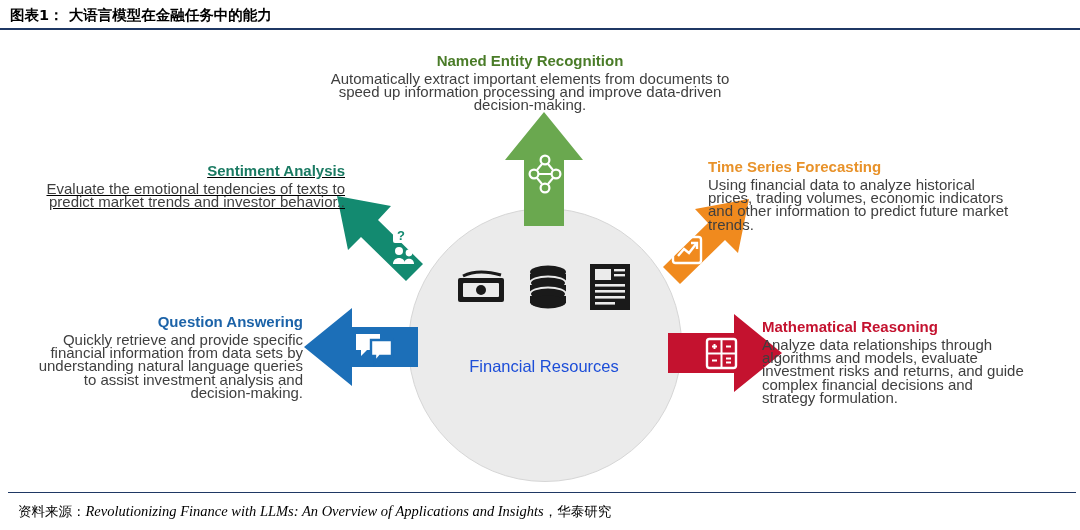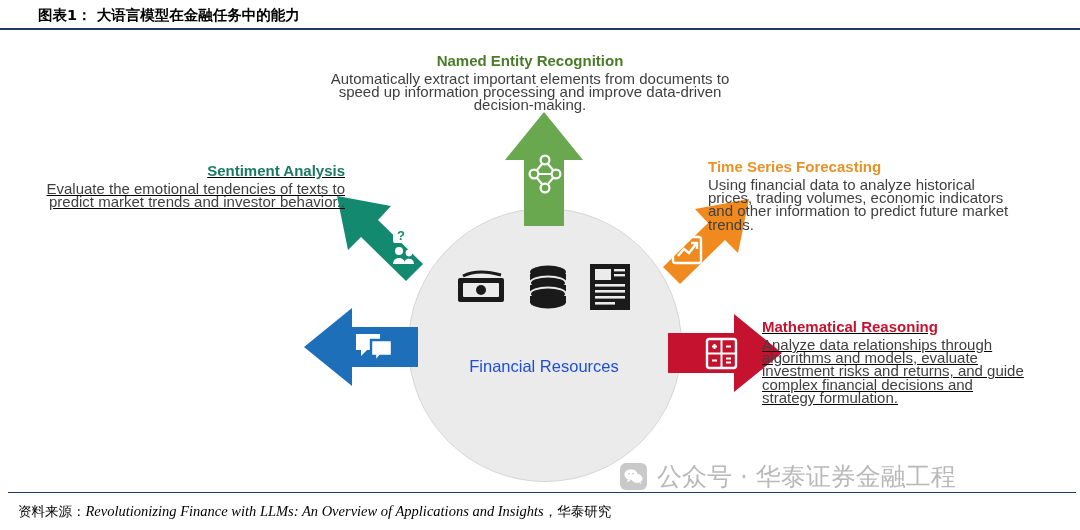--- a/index.html
+++ b/index.html
@@ -15,21 +15,21 @@
     position:absolute;left:0;top:0;width:1080px;height:30px;
     border-bottom:2px solid #1f3864;
     box-sizing:border-box;
   }
   #header .title{
     position:absolute;left:10px;top:6px;
     font-size:14.5px;font-weight:bold;color:#000;
     font-family:"DejaVu Sans", sans-serif;
     white-space:nowrap;
   }
-  #header .num{font-weight:bold;margin-left:28px;}
+  #header .num{font-weight:bold;}
   
   #footer{
     position:absolute;left:8px;bottom:0;width:1068px;height:38px;
     border-top:1px solid #1f3864;
     box-sizing:border-box;
   }
   #footer .src{
     position:absolute;left:10px;top:10px;
     font-size:13.5px;color:#000;white-space:nowrap;
     font-family:"DejaVu Sans", sans-serif;
@@ -68,21 +68,21 @@
   .ta-l{text-align:left;}
 
   #lbl-ner{left:330px;top:22px;width:400px;}
   #lbl-ner .h{color:#4a7c28;}
   #lbl-sent{left:45px;top:132px;width:300px;text-decoration:underline;}
   #lbl-sent .h{color:#1a7a62;}
   #lbl-tsf{left:708px;top:128px;width:310px;}
   #lbl-tsf .h{color:#e8922a;}
   #lbl-qa{left:35px;top:283px;width:268px;}
   #lbl-qa .h{color:#1c63a8;}
-  #lbl-math{left:762px;top:288px;width:268px;text-decoration:underline;}
+  #lbl-math{left:762px;top:288px;width:268px;}
   #lbl-math .h{color:#c4122f;}
 
   
   #wm{
     position:absolute;left:620px;top:430px;
     display:flex;align-items:center;gap:10px;
     color:#b9b9b9;font-size:25px;
     font-family:"DejaVu Sans", sans-serif;
     white-space:nowrap;
   }
@@ -212,38 +212,29 @@
   <div class="lbl ta-r" id="lbl-sent">
     <div class="h">Sentiment Analysis</div>
     <div class="p">Evaluate the emotional tendencies of texts to predict market trends and investor behavior..</div>
   </div>
 
   <div class="lbl ta-l" id="lbl-tsf">
     <div class="h">Time Series Forecasting</div>
     <div class="p">Using financial data to analyze historical prices, trading volumes, economic indicators and other information to predict future market trends.</div>
   </div>
 
+  <div class="lbl ta-r" id="lbl-qa">
+    <div class="h">Question Answering</div>
+    <div class="p">Quickly retrieve and provide specific financial information from data sets by understanding natural language queries to assist investment analysis and decision-making.</div>
+  </div>
 
   <div class="lbl ta-l" id="lbl-math">
     <div class="h">Mathematical Reasoning</div>
     <div class="p">Analyze data relationships through algorithms and models, evaluate investment risks and returns, and guide complex financial decisions and strategy formulation.</div>
   </div>
 
-  <div id="wm">
-    <span class="wm-logo">
-      <svg width="19" height="15" viewBox="0 0 19 15">
-        <ellipse cx="7" cy="5.5" rx="6.6" ry="5.2" fill="#ffffff"></ellipse>
-        <path d="M4 10 L3 13.5 L6.6 11.2 Z" fill="#ffffff"></path>
-        <ellipse cx="13" cy="9.5" rx="5.6" ry="4.4" fill="#ffffff"></ellipse>
-        <path d="M16.6 13 L17.6 15 L14.6 13.6 Z" fill="#ffffff"></path>
-        <circle cx="5" cy="4.6" r="0.9" fill="#c9c9c9"></circle>
-        <circle cx="9" cy="4.6" r="0.9" fill="#c9c9c9"></circle>
-      </svg>
-    </span>
-    <span>公众号 · 华泰证券金融工程</span>
-  </div>
 </div>
 
 <div id="footer">
   <div class="src">
     <span>资料来源：</span><span class="it">Revolutionizing Finance with LLMs: An Overview of Applications and Insights</span><span>，华泰研究</span>
   </div>
 </div>
 
 </body></html>

